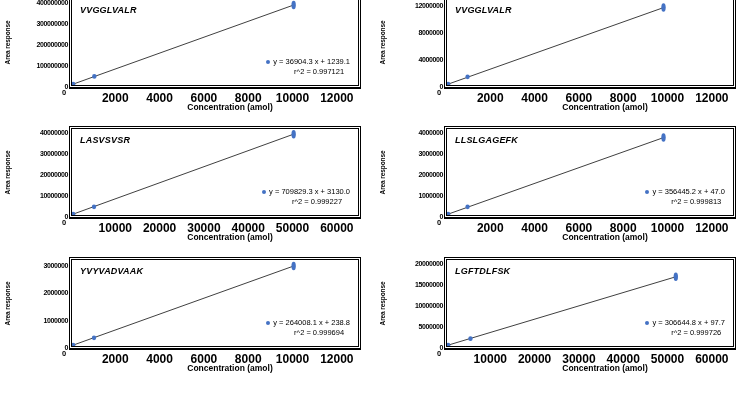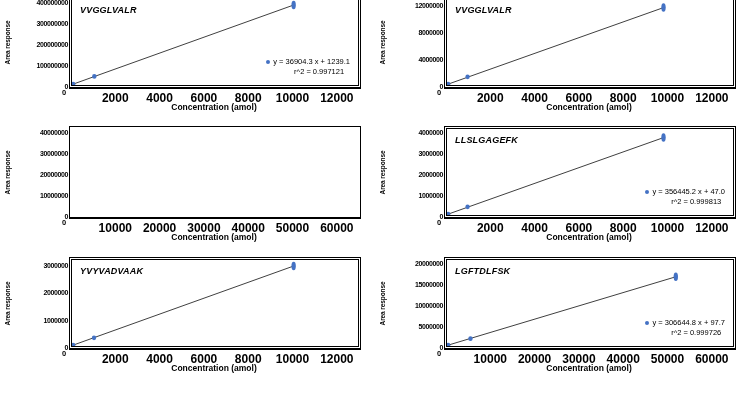--- a/index.html
+++ b/index.html
@@ -139,21 +139,21 @@
   .xorigin{
     position:absolute;
     left:62px;
     top:92px;
     font-size:7.5px;
     font-weight:bold;
     color:#000;
   }
   .xtitle{
     position:absolute;
-    left:68px;
+    left:84px;
     top:106px;
     width:292px;
     text-align:center;
     font-size:8.5px;
     font-weight:bold;
     color:#000;
   }
 </style>
 </head>
 <body>
@@ -239,20 +239,36 @@
           <span>Area response</span>
         </div>
         <div class="yticks">
           <div class="ytick" style="top: 90px;">0</div>
           <div class="ytick" style="top: 69.0476px;">10000000</div>
           <div class="ytick" style="top: 48.0952px;">20000000</div>
           <div class="ytick" style="top: 27.1429px;">30000000</div>
           <div class="ytick" style="top: 6.19048px;">40000000</div>
         </div>
         <div class="plot-outer"></div>
+        <div class="plot">
+          <div class="peptide">LASVSVSR</div>
+          <svg class="svgwrap" viewBox="0 0 285 85" preserveAspectRatio="none">
+            <line x1="1.1400000000000001" y1="84.15" x2="220.875" y2="5.1000000000000085" stroke="#404040" stroke-width="1" vector-effect="non-scaling-stroke"></line>
+            <ellipse cx="1.1400000000000001" cy="84.15" rx="2.2" ry="2.4" fill="#4472c4"></ellipse>
+            <ellipse cx="21.945" cy="76.925" rx="2.2" ry="2.4" fill="#4472c4"></ellipse>
+            <ellipse cx="220.875" cy="5.1000000000000085" rx="2.2" ry="4.2" fill="#4472c4"></ellipse>
+          </svg>
+          <div class="eqbox">
+            <div class="eq-line1">
+              <span class="eq-dot"></span>
+              <span>y = 709829.3 x + 3130.0</span>
+            </div>
+            <div class="eq-line2">r^2 = 0.999227</div>
+          </div>
+        </div>
         <div class="xaxis">
           <div class="xtick" style="left: 46.3077px;">10000</div>
           <div class="xtick" style="left: 90.6154px;">20000</div>
           <div class="xtick" style="left: 134.923px;">30000</div>
           <div class="xtick" style="left: 179.231px;">40000</div>
           <div class="xtick" style="left: 223.538px;">50000</div>
           <div class="xtick" style="left: 267.846px;">60000</div>
         </div>
         <div class="xorigin">0</div>
         <div class="xtitle">Concentration (amol)</div>
@@ -312,20 +328,27 @@
         </div>
         <div class="plot-outer"></div>
         <div class="plot">
           <div class="peptide">YVYVADVAAK</div>
           <svg class="svgwrap" viewBox="0 0 285 85" preserveAspectRatio="none">
             <line x1="1.1400000000000001" y1="84.15" x2="220.875" y2="5.950000000000003" stroke="#404040" stroke-width="1" vector-effect="non-scaling-stroke"></line>
             <ellipse cx="1.1400000000000001" cy="84.15" rx="2.2" ry="2.4" fill="#4472c4"></ellipse>
             <ellipse cx="21.945" cy="76.925" rx="2.2" ry="2.4" fill="#4472c4"></ellipse>
             <ellipse cx="220.875" cy="5.950000000000003" rx="2.2" ry="4.2" fill="#4472c4"></ellipse>
           </svg>
+          <div class="eqbox">
+            <div class="eq-line1">
+              <span class="eq-dot"></span>
+              <span>y = 264008.1 x + 238.8</span>
+            </div>
+            <div class="eq-line2">r^2 = 0.999694</div>
+          </div>
         </div>
         <div class="xaxis">
           <div class="xtick" style="left: 46.3077px;">2000</div>
           <div class="xtick" style="left: 90.6154px;">4000</div>
           <div class="xtick" style="left: 134.923px;">6000</div>
           <div class="xtick" style="left: 179.231px;">8000</div>
           <div class="xtick" style="left: 223.538px;">10000</div>
           <div class="xtick" style="left: 267.846px;">12000</div>
         </div>
         <div class="xorigin">0</div>

